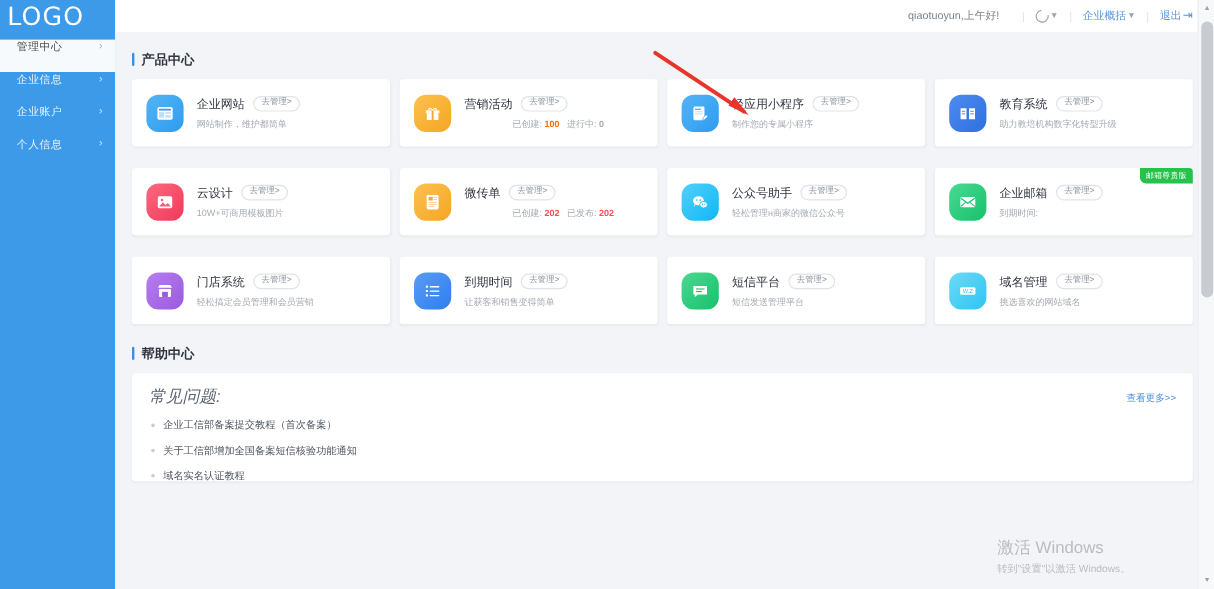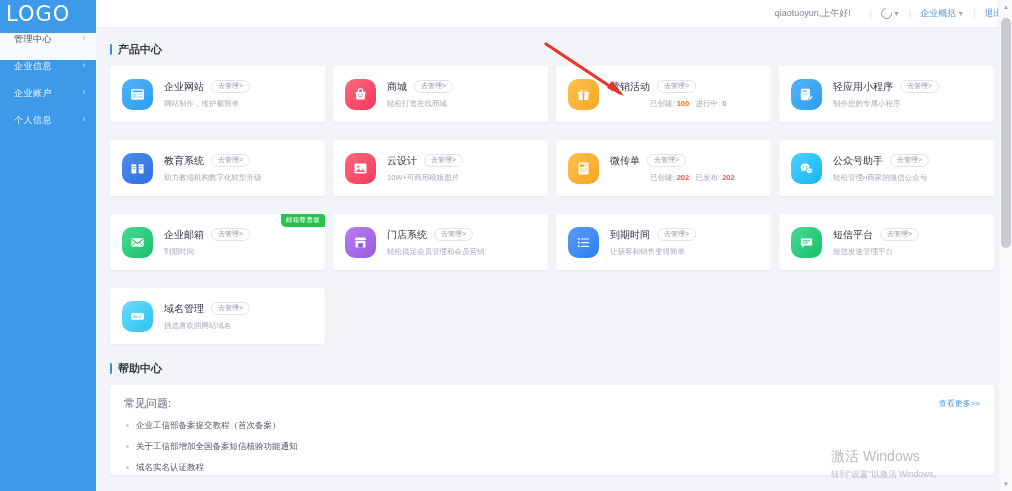--- a/index.html
+++ b/index.html
@@ -45,20 +45,21 @@
   .nav-item .chev { font-size: 9px; opacity: .85; }
   .nav-item.active .chev { color: #9aa3ab; }
 
   
   .right { flex: 1 1 auto; display: flex; flex-direction: column; min-width: 0; position: relative; }
 
   .topbar {
     height: 28px;
     background: #ffffff;
     display: flex; align-items: center; justify-content: flex-end;
+    padding-right: 18px;
     border-bottom: 1px solid #eceff3;
     font-size: 9px;
     color: #6b7280;
     gap: 0px;
   }
   .topbar .greet { color: #7c838c; margin-right: 10px; }
   .tb-sep { color: #dfe3e8; margin: 0 9px; font-size: 9px; }
   .tb-item { display: flex; align-items: center; gap: 1px; color: #5b93d6; cursor: pointer; }
   .tb-item.neutral { color: #7c838c; }
   .ring {
@@ -146,21 +147,21 @@
   .help-panel {
     background: #fff;
     border-radius: 3px;
     margin-top: 2px;
     padding: 11px 14px 10px 14px;
     height: 90px;
     width: 100%;
     box-shadow: 0 1px 2px rgba(25,40,70,.05);
   }
   .help-head { display: flex; align-items: center; justify-content: space-between; }
-  .help-head .lbl { font-size: 11px; color: #5c6370; }
+  .help-head .lbl { font-size: 14px; color: #5c6370; font-style: italic; }
   .help-head .more { font-size: 8px; color: #4a90d9; cursor: pointer; }
   .faq { list-style: none; margin-top: 9px; }
   .faq li {
     font-size: 8.5px; color: #4f5560;
     padding-left: 12px; position: relative;
     margin-bottom: 9px;
     cursor: pointer;
   }
   .faq li:before {
     content: "";
@@ -272,38 +273,20 @@
             </div>
             <div class="body">  
               <div class="line1">    
                 <span class="name">企业网站</span>    
                 <span class="manage">去管理&gt;</span>  
               </div>  
               <div class="desc">网站制作，维护都简单</div>
             </div>
           </div>
           <div class="card">
-            <div class="icon" style="background:linear-gradient(135deg,#fa6a7f,#f2385a)">
-              <svg class="gl" viewBox="0 0 24 24">
-                <path d="M5 8h14l-1.2 11H6.2z" fill="#fff"></path>
-                <path d="M9 8.5V6.5a3 3 0 0 1 6 0v2" stroke="#fff" stroke-width="1.6" fill="none"></path>
-                <circle cx="9.6" cy="12.2" r=".9" fill="#f2506e"></circle>
-                <circle cx="14.4" cy="12.2" r=".9" fill="#f2506e"></circle>
-                <path d="M9.8 14.6c1.3 1.1 3.1 1.1 4.4 0" stroke="#f2506e" stroke-width="1.2" fill="none" stroke-linecap="round"></path>
-              </svg>
-            </div>
-            <div class="body">  
-              <div class="line1">    
-                <span class="name">商城</span>    
-                <span class="manage">去管理&gt;</span>  
-              </div>  
-              <div class="desc">轻松打造在线商城</div>
-            </div>
-          </div>
-          <div class="card">
             <div class="icon" style="background:linear-gradient(135deg,#fcc14f,#f5a623)">
               <svg class="gl" viewBox="0 0 24 24">
                 <rect x="4" y="8.5" width="16" height="3.2" fill="#fff"></rect>
                 <rect x="5.2" y="11.7" width="13.6" height="8" fill="#fff"></rect>
                 <rect x="10.9" y="8.5" width="2.2" height="11.2" fill="#f5a623"></rect>
                 <path d="M12 8.2c-1.6-2.6-4.6-2.6-4.6-.6 0 .5.5.6 1 .6M12 8.2c1.6-2.6 4.6-2.6 4.6-.6 0 .5-.5.6-1 .6" stroke="#fff" stroke-width="1.3" fill="none"></path>
               </svg>
             </div>
             <div class="body">  
               <div class="line1">    

